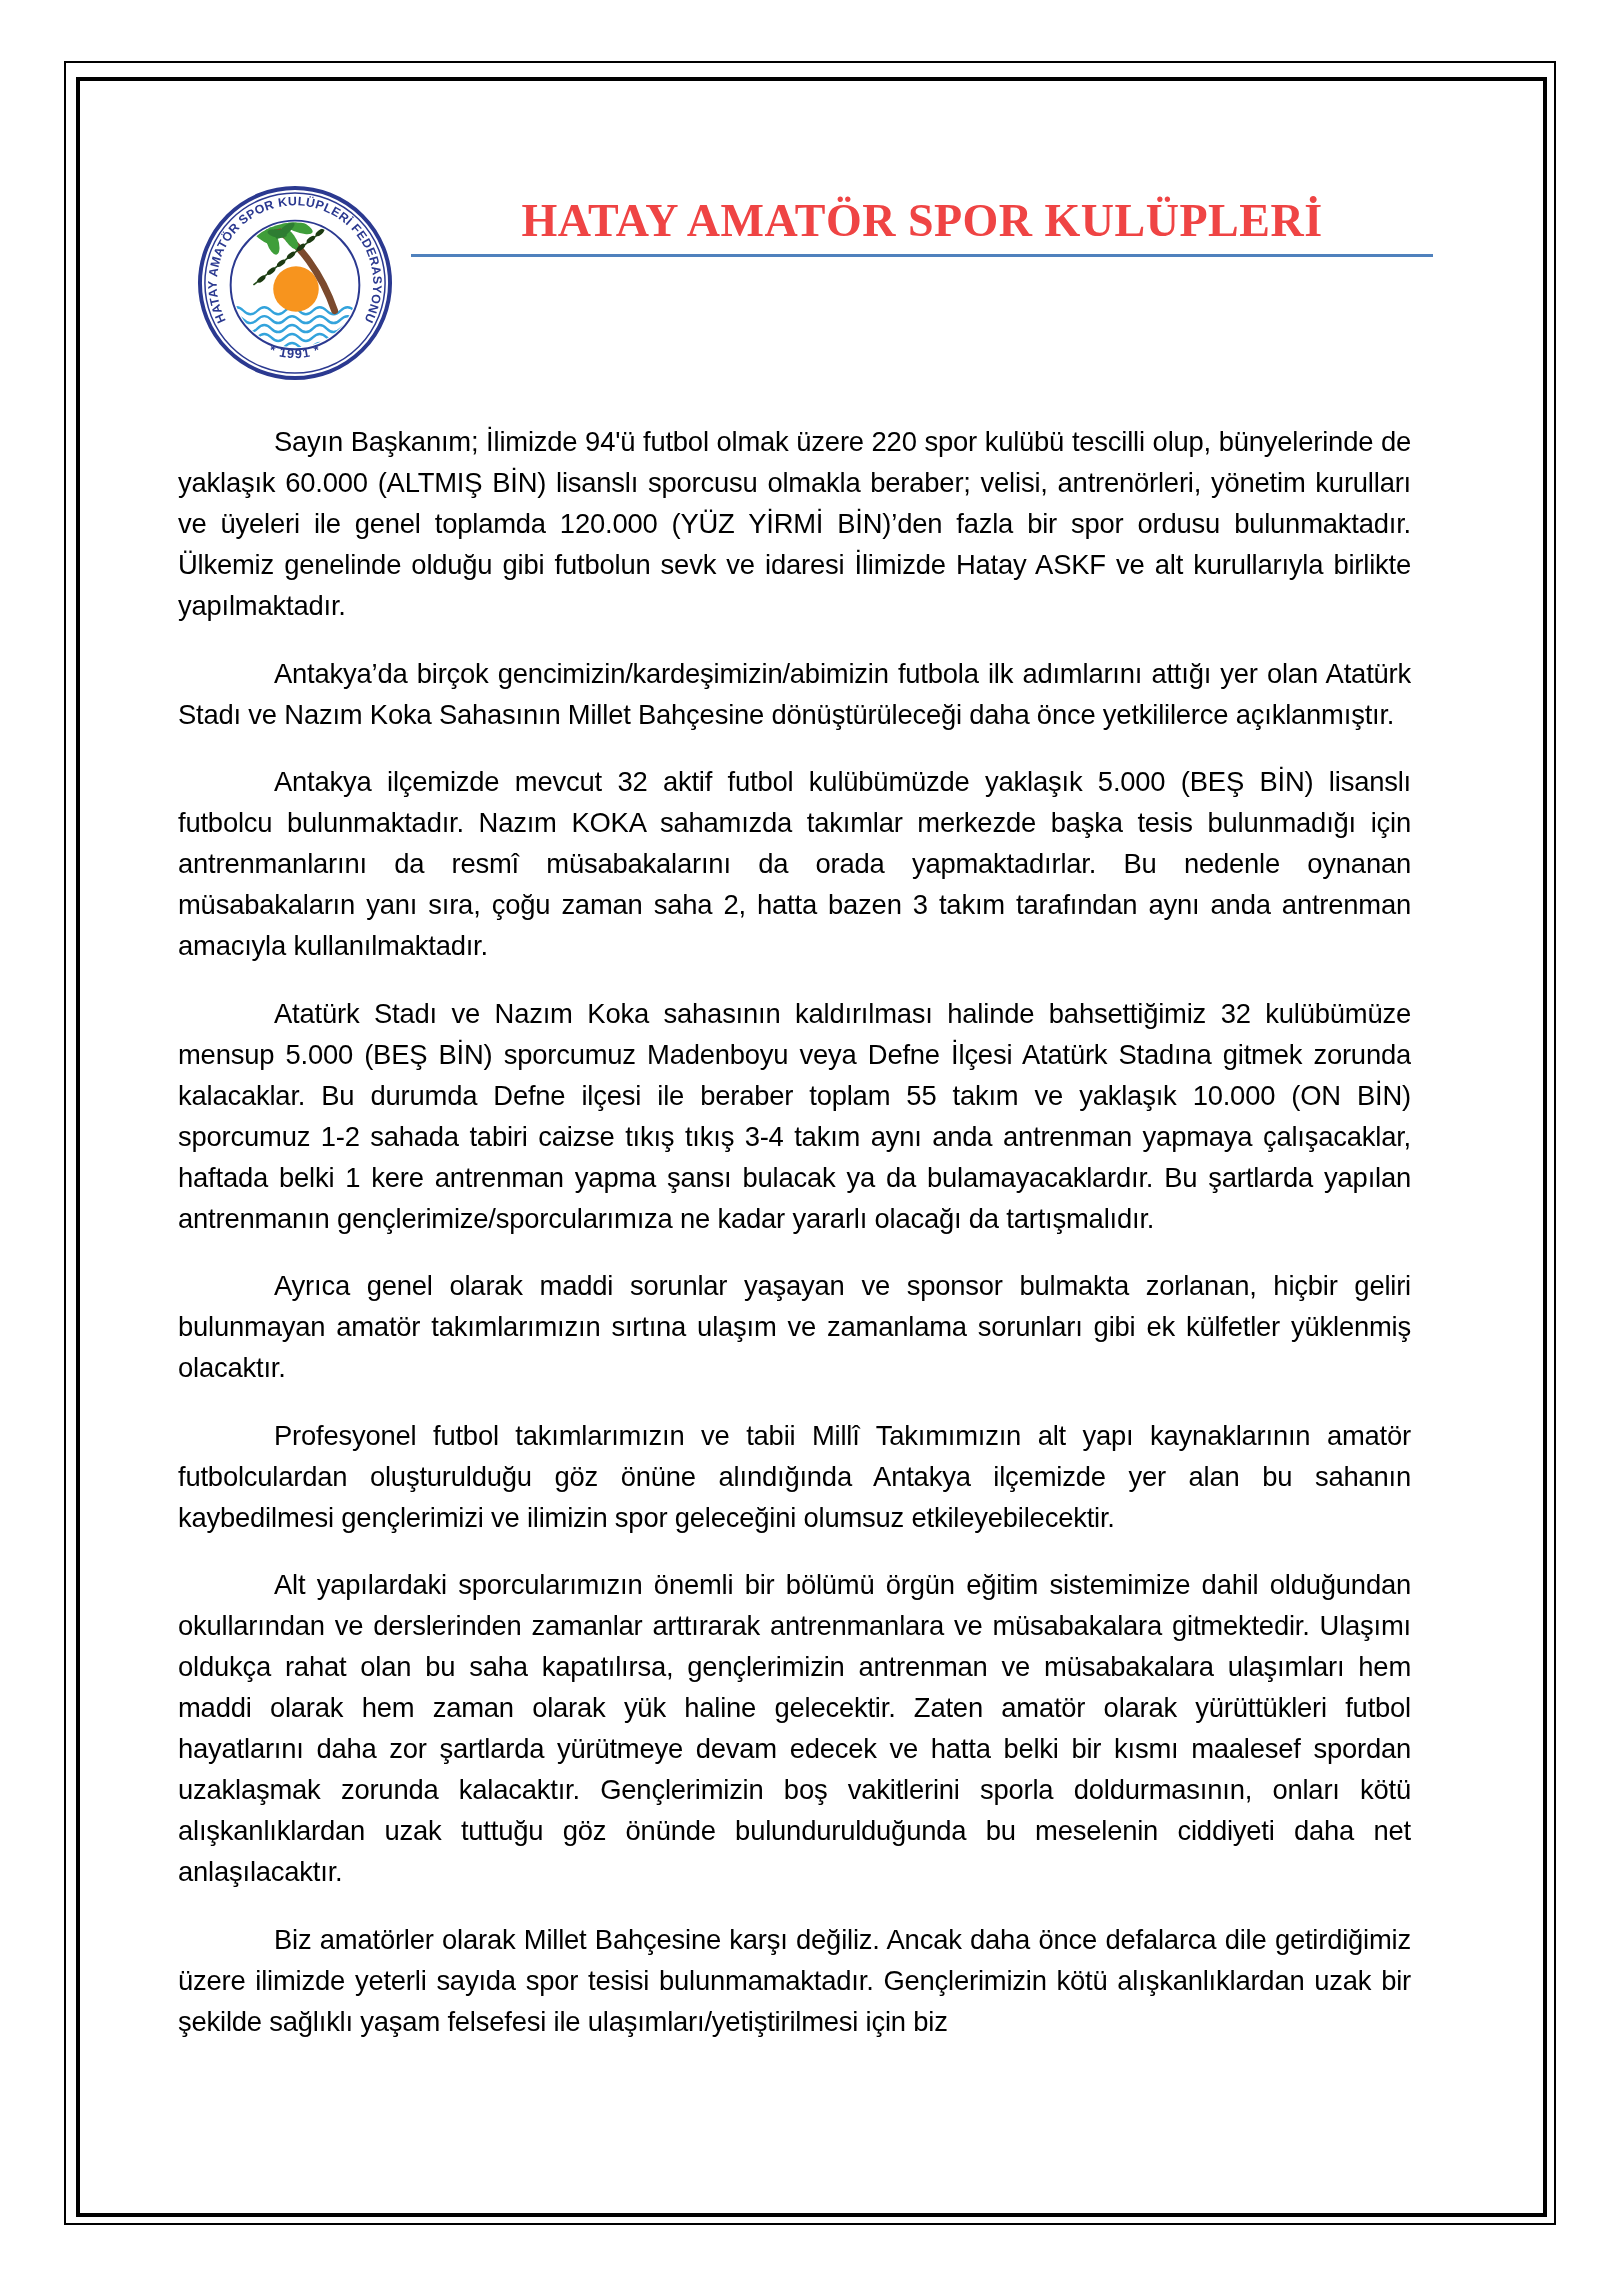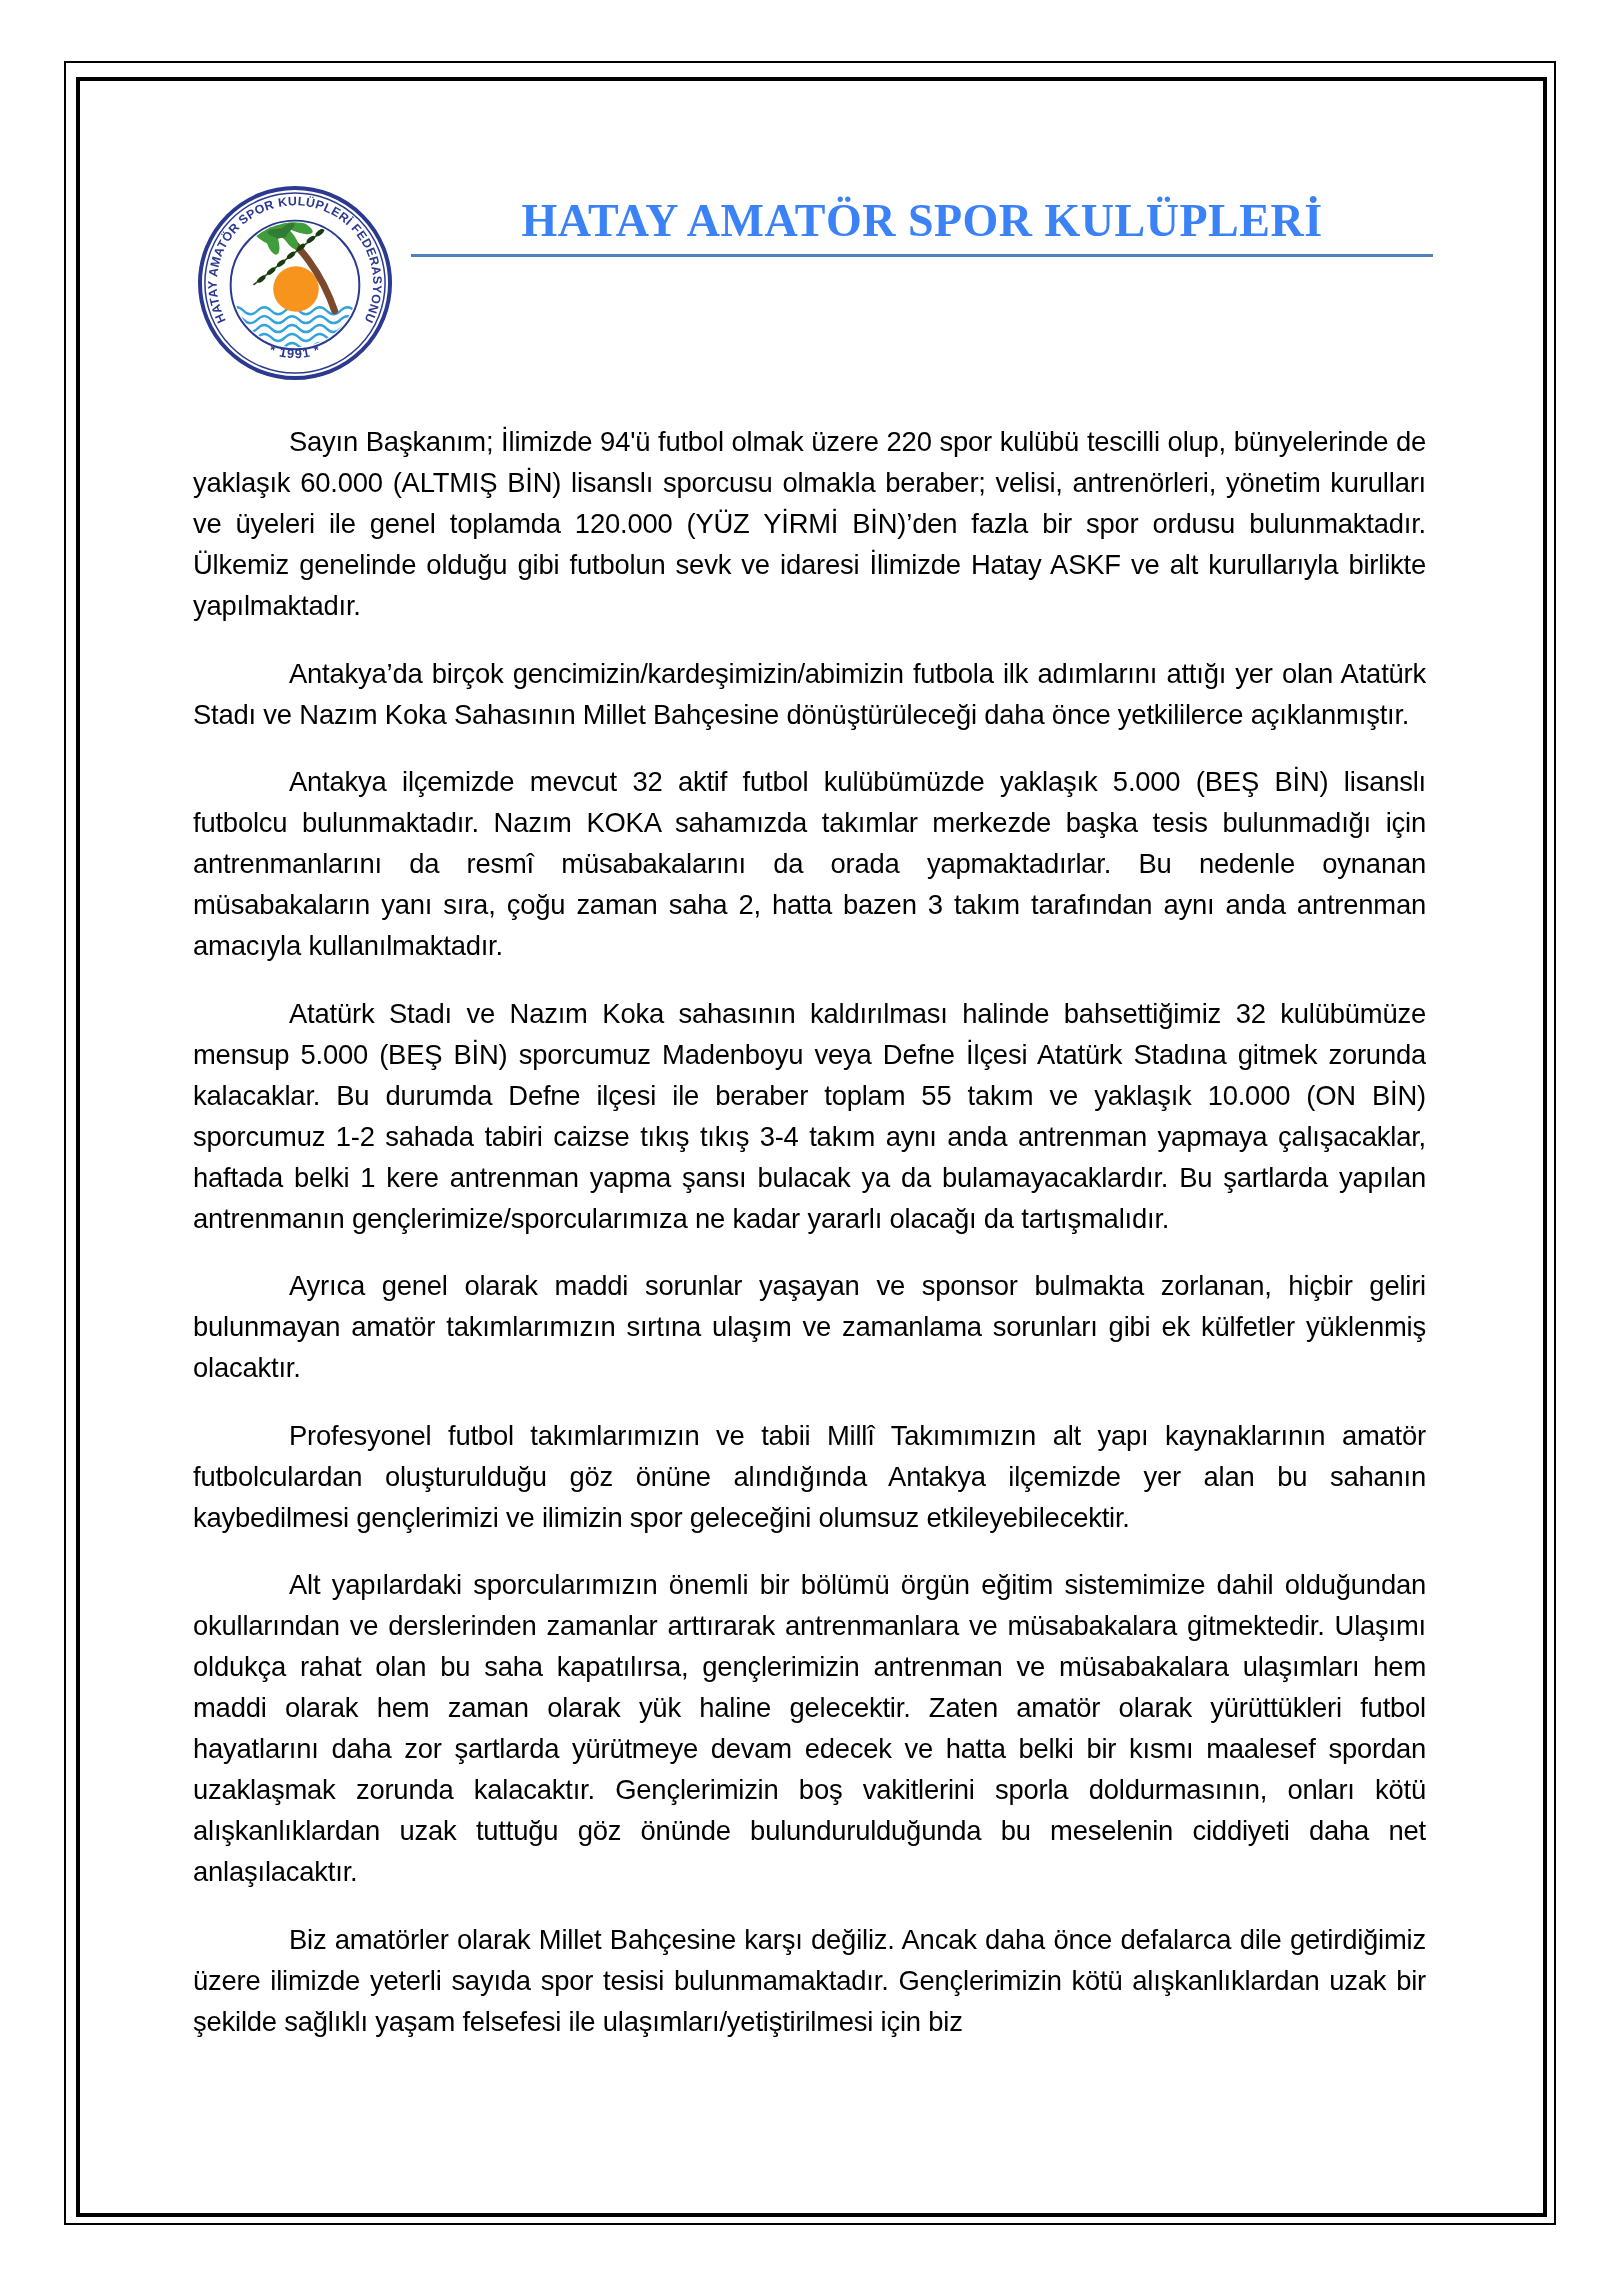--- a/index.html
+++ b/index.html
@@ -23,28 +23,28 @@
   
   .logo-wrap{
     position:absolute;left:196px;top:184px;width:198px;height:198px;
   }
   .title-block{
     position:absolute;left:411px;top:189px;width:1022px;
     text-align:center;
     font-family:"Liberation Serif",serif;
     font-weight:bold;
     font-size:46px;line-height:63px;
-    color:#3b82f6;
+    color:#ef4444;
     letter-spacing:0.5px;
     border-bottom:3.9px solid #4f81bd;
     padding-bottom:2px;
   }
   
   .doc-body{
-    position:absolute;left:193px;top:421px;width:1233px;bottom:86px;
+    position:absolute;left:178px;top:421px;width:1233px;bottom:86px;
     overflow:hidden;
   }
   .doc-body p{
     margin:0 0 26.5px 0;
     font-size:27.4px;line-height:41px;
     letter-spacing:-0.2px;
     text-align:justify;
     text-indent:96px;
   }
   svg text{font-family:"Liberation Sans",sans-serif;}

